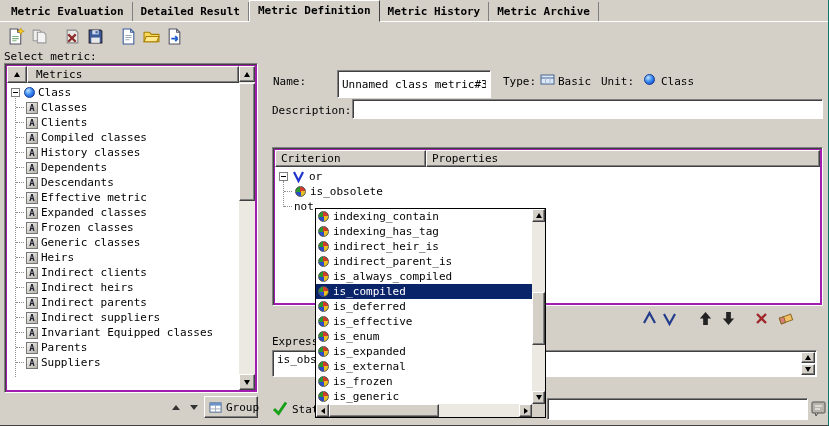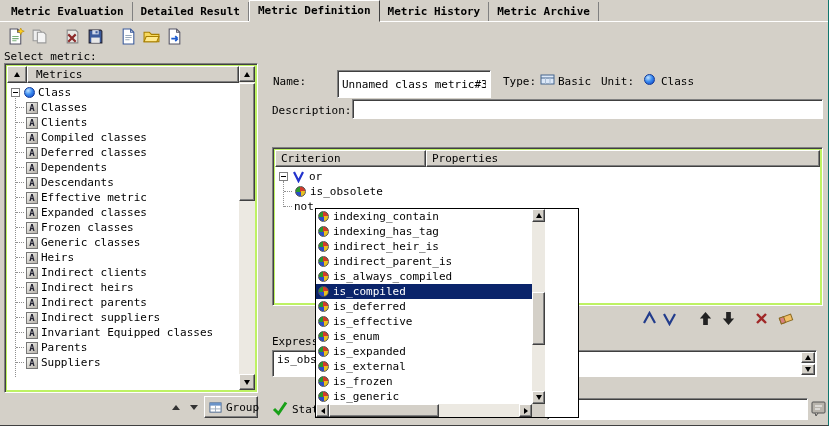--- a/index.html
+++ b/index.html
@@ -3,21 +3,21 @@
 <meta charset="utf-8">
 <style>
   *{margin:0;padding:0;box-sizing:border-box;}
   body{width:829px;height:426px;}
   #app{position:relative;width:829px;height:426px;overflow:hidden;background:#d4d0c8;
        font-family:"DejaVu Sans Mono",monospace;font-size:11px;color:#000;
        border-right:1px solid #0f766e;border-bottom:1px solid #404040;}
   .abs{position:absolute;}
   
   .raised{background:#d4d0c8;border:1px solid;border-color:#fff #404040 #404040 #fff;box-shadow:inset -1px -1px 0 #808080;}
-  .sunken{background:#bef264;border:1px solid;border-color:#808080 #fff #fff #808080;box-shadow:inset 1px 1px 0 #404040;}
+  .sunken{background:#a21caf;border:1px solid;border-color:#808080 #fff #fff #808080;box-shadow:inset 1px 1px 0 #404040;}
   .field{position:absolute;background:#fff;border:1px solid;border-color:#808080 #fff #fff #808080;
          box-shadow:inset 1px 1px 0 #404040;padding:2px 4px;font:inherit;outline:none;}
   
   .tu{width:0;height:0;border:4px solid transparent;border-top:none;border-bottom:5px solid #000;}
   .td{width:0;height:0;border:4px solid transparent;border-bottom:none;border-top:5px solid #000;}
   .tl{width:0;height:0;border:4px solid transparent;border-left:none;border-right:5px solid #000;}
   .tr{width:0;height:0;border:4px solid transparent;border-right:none;border-left:5px solid #000;}
   .tu.sm,.td.sm{border-left-width:3px;border-right-width:3px;}
   
   .tabbar{position:absolute;left:0;top:0;width:100%;height:22px;display:flex;align-items:flex-end;padding-left:3px;border-bottom:1px solid #fff;}
@@ -49,21 +49,21 @@
   .sbtn{position:absolute;background:#d4d0c8;border:1px solid;border-color:#fff #404040 #404040 #fff;
         box-shadow:inset -1px -1px 0 #808080;display:flex;align-items:center;justify-content:center;}
   .sthumb{position:absolute;background:#d4d0c8;border:1px solid;border-color:#fff #404040 #404040 #fff;box-shadow:inset -1px -1px 0 #808080;}
   
   #grid{left:272px;top:147px;width:551px;height:159px;}
   #grid-head{position:absolute;left:2px;top:2px;right:2px;height:17px;display:flex;}
   #grid-body{position:absolute;left:2px;top:19px;right:2px;bottom:2px;background:#fff;padding-top:2px;overflow:hidden;}
   .grow{height:15px;display:flex;align-items:center;white-space:nowrap;}
   .coldiv{position:absolute;left:153px;top:19px;bottom:2px;width:1px;background:#e2dfd8;}
   
-  #dropdown{left:315px;top:208px;width:264px;height:210px;background:#fff;border:1px solid #000;z-index:50;}
+  #dropdown{left:315px;top:208px;width:231px;height:210px;background:#fff;border:1px solid #000;z-index:50;}
   #dlist{position:absolute;left:0;top:0;width:216px;height:195px;overflow:hidden;}
   .ditem{height:15px;display:flex;align-items:center;padding-left:2px;white-space:nowrap;}
   .ditem.sel{background:#0a246a;color:#fff;}
   .ball{width:11px;height:11px;border-radius:50%;flex:0 0 11px;margin-right:4px;border:1px solid #555;
         background:conic-gradient(#d43a2a 0 25%,#e8c020 25% 50%,#2a4cc8 50% 75%,#2a9a2a 75% 100%);}
   
   .lbl{position:absolute;white-space:nowrap;}
   .mtb{position:absolute;top:309px;width:19px;height:19px;display:flex;align-items:center;justify-content:center;}
   svg{display:block;}
 </style>
@@ -177,21 +177,21 @@
           <span class="tlabel">Clients</span>
         </div>
       <div class="trow">
           <i class="hl"></i>
           <span class="aicon"></span>
           <span class="tlabel">Compiled classes</span>
         </div>
       <div class="trow">
           <i class="hl"></i>
           <span class="aicon"></span>
-          <span class="tlabel">Deferred classes</span>
+          <span class="tlabel">History classes</span>
         </div>
       <div class="trow">
           <i class="hl"></i>
           <span class="aicon"></span>
           <span class="tlabel">Dependents</span>
         </div>
       <div class="trow">
           <i class="hl"></i>
           <span class="aicon"></span>
           <span class="tlabel">Descendants</span>

